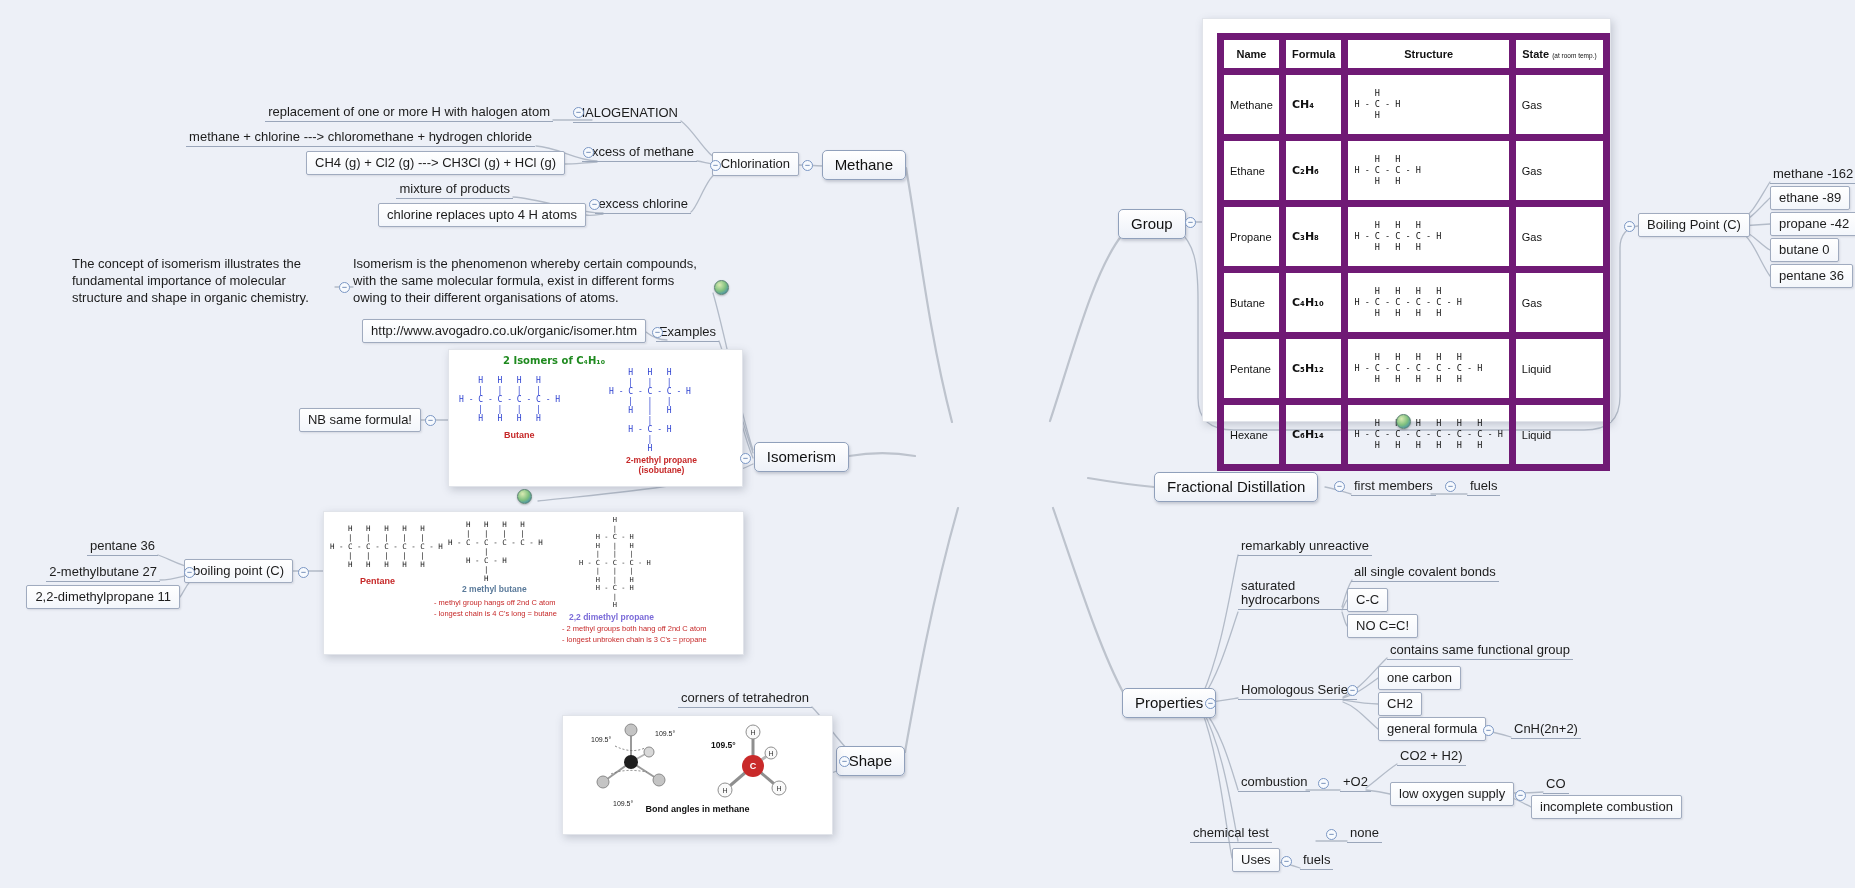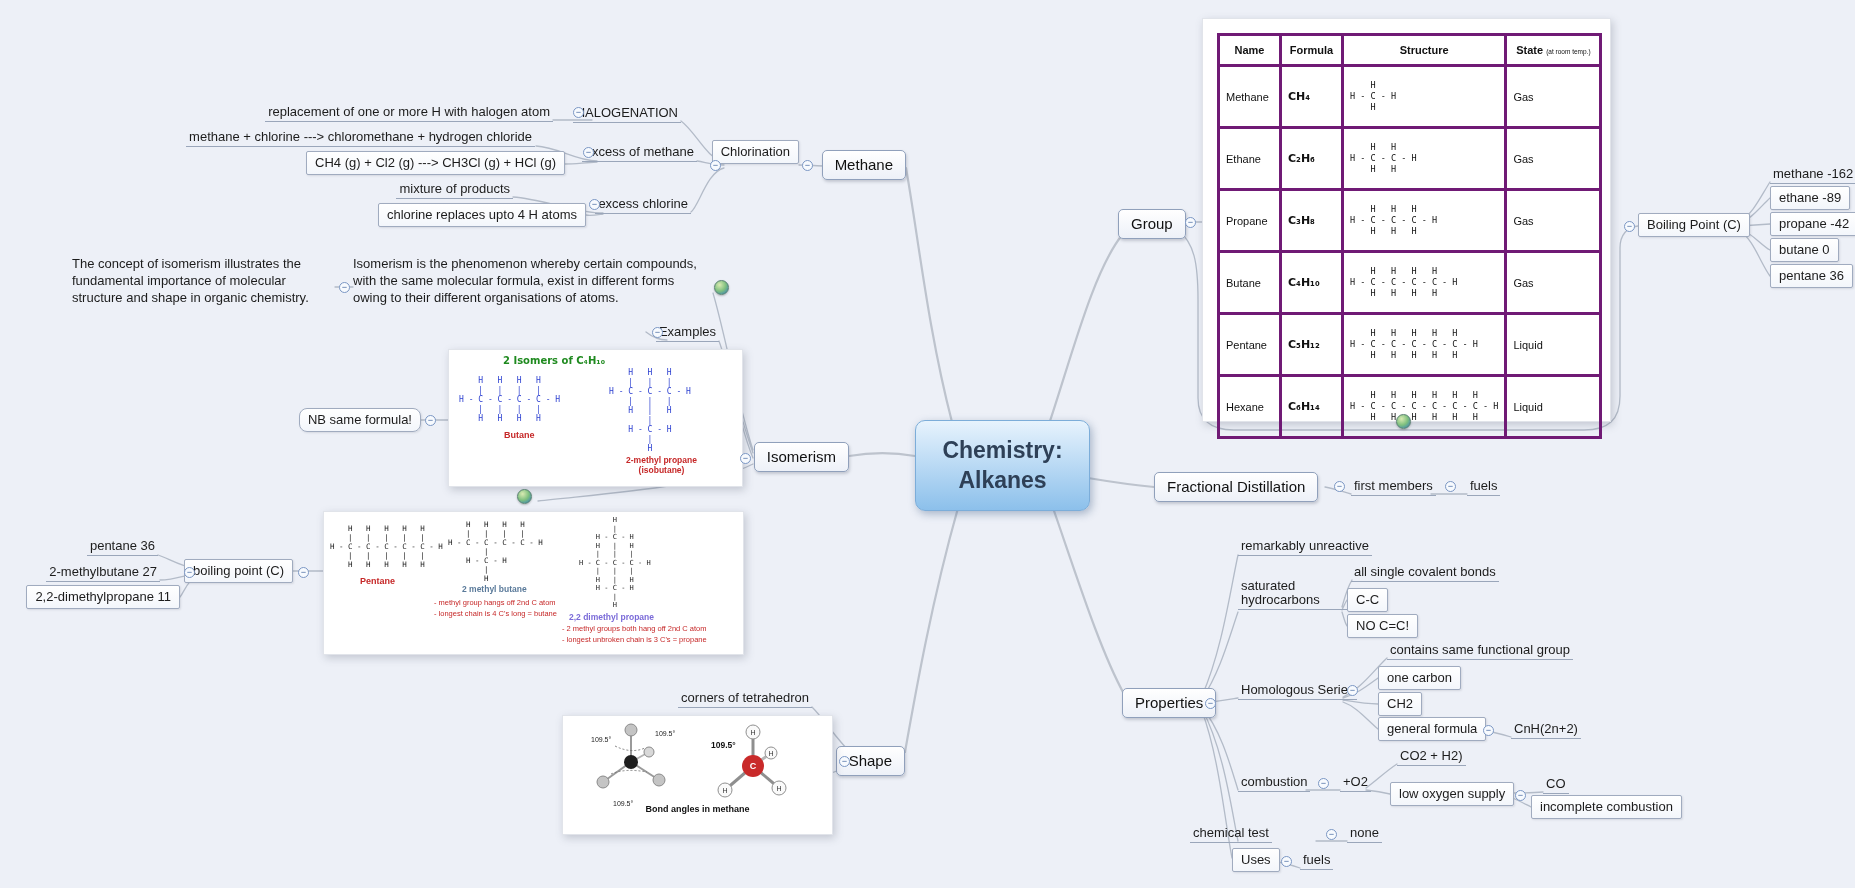--- a/index.html
+++ b/index.html
@@ -20,21 +20,21 @@
   .blue{color:#2b3fd0;}
   .red{color:#c62828;}
   .green{color:#1f8a1f;}
   .slate{color:#5a7a9a;}
   .purple{color:#7a6ad8;}
   .plabel{font-weight:bold;font-size:9px;}
   .pnote{font-size:7.5px;line-height:10px;color:#c62828;white-space:nowrap;}
   .p1title{font-weight:bold;font-size:10px;font-family:"DejaVu Sans",sans-serif;}
   .prelabel{white-space:pre-line;text-align:center;font-size:8.5px;line-height:9.5px;}
   .gtable{position:absolute;left:14px;top:14px;border-collapse:collapse;font-size:11px;color:#111;}
-  .gtable th,.gtable td{border:3px solid #701a75;padding:2px 6px;text-align:left;vertical-align:middle;}
+  .gtable th,.gtable td{border:7px solid #701a75;padding:2px 6px;text-align:left;vertical-align:middle;}
   .gtable th{text-align:center;font-weight:bold;height:24px;}
   .gtable td{height:55px;}
   .th-sub{font-size:6.5px;font-weight:normal;}
   .gtable .struct{font-size:8.5px;line-height:11px;}
   .formula{font-family:"DejaVu Sans",sans-serif;font-weight:bold;}
   .p3cap{position:absolute;left:0;right:0;bottom:20px;text-align:center;font-size:9px;font-weight:bold;color:#111;}
 </style>
 </head>
 <body>
 
@@ -96,39 +96,38 @@
       M1478,730 C1490,731 1501,734 1511,737
       M1306,790 L1340,790
       M1366,788 C1376,781 1386,771 1397,764
       M1366,790 C1374,791 1381,792 1390,794
       M1510,793 C1521,793 1532,793 1543,792
       M1510,797 C1518,800 1525,804 1531,807
       M1316,841 L1347,841
       M1272,861 C1282,862 1291,865 1300,868"></path>
   </svg>
 
-  <div class="nd central" style="left:915px;top:420px;">Chemistry:
-Alkanes</div>
 
   <div class="nd mn" style="right:949px;top:150px;">Methane</div>
-  <div class="nd bx" style="right:1056px;top:140px;">Chlorination</div>
+  <div class="nd bx" style="right:1056px;top:152px;">Chlorination</div>
   <div class="nd ln" style="right:1174px;top:105px;">HALOGENATION</div>
   <div class="nd ln" style="right:1302px;top:104px;">replacement of one or more H with halogen atom</div>
   <div class="nd ln" style="right:1158px;top:144px;">excess of methane</div>
   <div class="nd ln" style="right:1320px;top:129px;">methane + chlorine ---&gt; chloromethane + hydrogen chloride</div>
   <div class="nd bx" style="right:1290px;top:151px;">CH4 (g) + Cl2 (g) ---&gt; CH3Cl (g) + HCl (g)</div>
   <div class="nd ln" style="right:1164px;top:196px;">excess chlorine</div>
   <div class="nd ln" style="right:1342px;top:181px;">mixture of products</div>
   <div class="nd bx" style="right:1269px;top:203px;">chlorine replaces upto 4 H atoms</div>
 
   <div class="nd mn" style="right:1006px;top:442px;">Isomerism</div>
   <div class="nd note" style="left:353px;top:255px;width:345px;">Isomerism is the phenomenon whereby certain compounds, with the same molecular formula, exist in different forms owing to their different organisations of atoms.</div>
   <div class="nd note" style="left:72px;top:255px;width:265px;">The concept of isomerism illustrates the fundamental importance of molecular structure and shape in organic chemistry.</div>
+  <div class="nd bx" style="right:1209px;top:319px;">http://www.avogadro.co.uk/organic/isomer.htm</div>
   <div class="nd ln" style="right:1136px;top:324px;">Examples</div>
-  <div class="nd bx" style="right:1434px;top:408px;border-radius:8px;">NB same formula!</div>
+  <div class="nd bx" style="right:1434px;top:408px;">NB same formula!</div>
 
   <div class="panel" style="left:448px;top:349px;width:293px;height:136px;">
     <div class="abs p1title green" style="left:54px;top:5px;">2 Isomers of C₄H₁₀</div>
     <pre class="abs struct blue" style="left:10px;top:26px;font-size:8px;line-height:9.5px;">    H   H   H   H
     |   |   |   |
 H - C - C - C - C - H
     |   |   |   |
     H   H   H   H</pre>
     <div class="abs plabel red" style="left:55px;top:80px;">Butane</div>
     <pre class="abs struct blue" style="left:160px;top:18px;font-size:8px;line-height:9.5px;">    H   H   H

